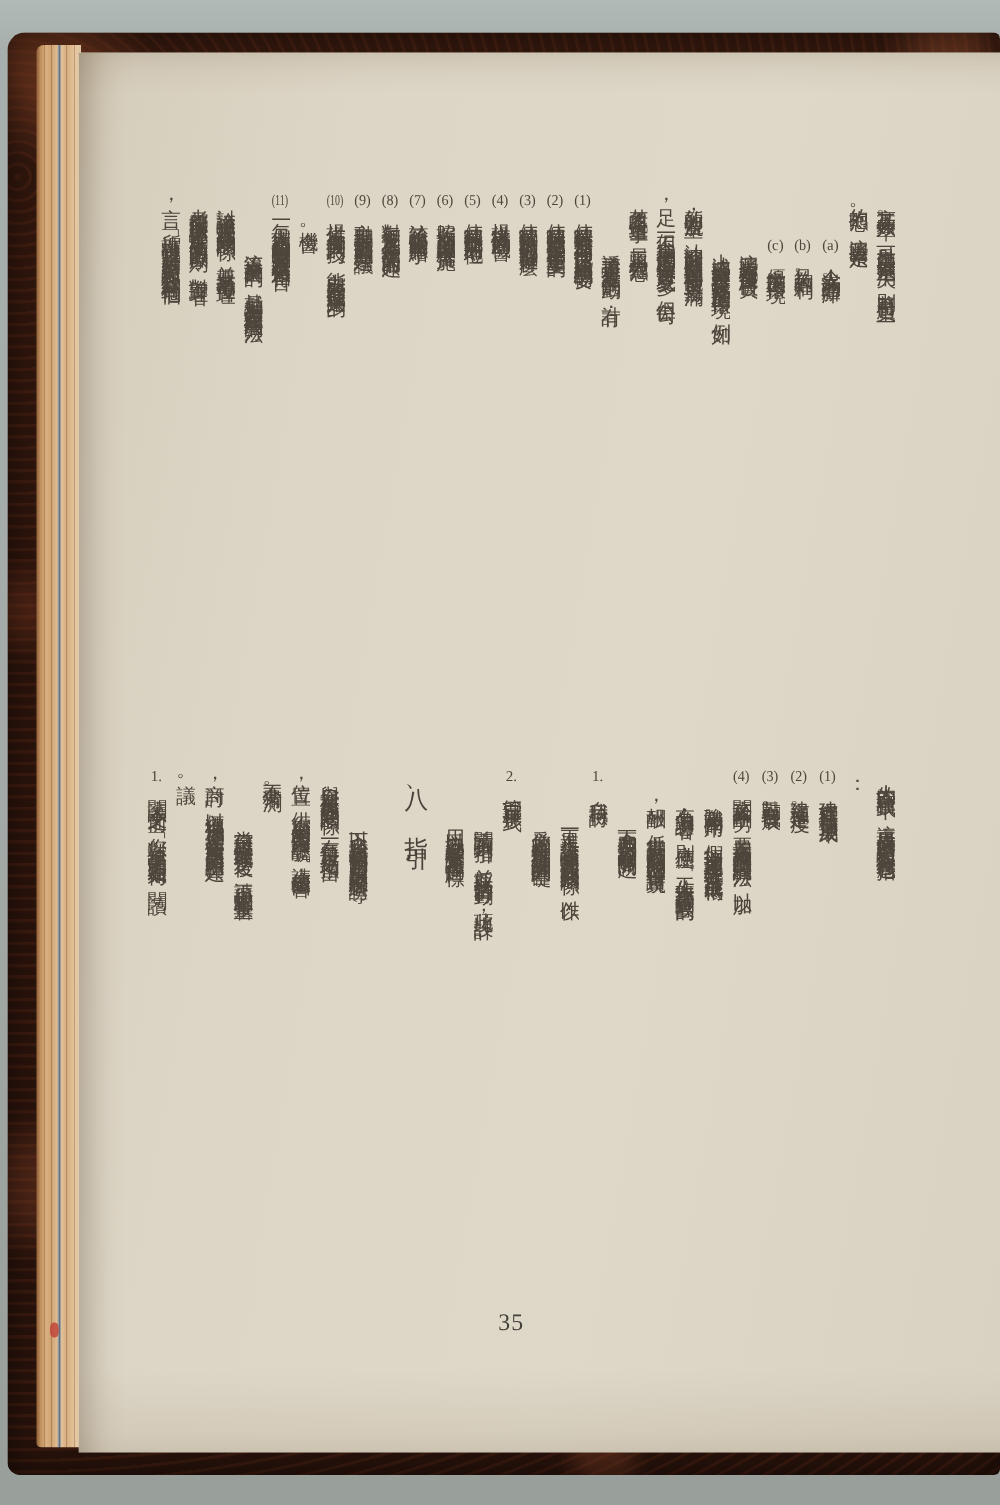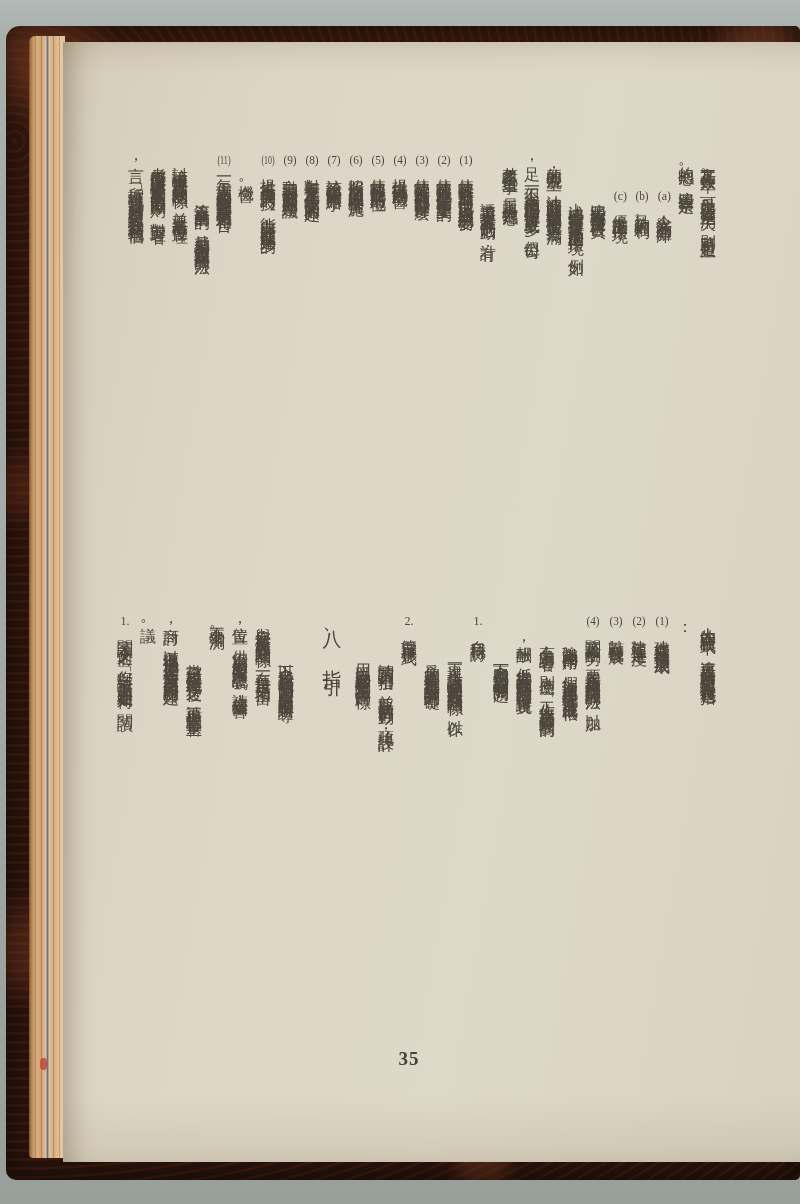--- a/index.html
+++ b/index.html
@@ -54,21 +54,21 @@
     text-combine-upright:all;
     font-size:12px;letter-spacing:0;
   }
   .heading-col{
     width:48px !important;
     font-size:19px;letter-spacing:10px;
     color:#49423a;padding-right:6px;
   }
   .page-number{
     position:absolute;left:326px;top:1006px;width:40px;
-    text-align:center;font-size:19px;font-weight:bold;color:#45403a;
+    text-align:center;font-size:19px;font-weight:normal;color:#45403a;
     letter-spacing:1px;
   }
 </style>
 </head>
 <body>
 
 <div class="cover"></div>
 <div class="fore-edge"></div>
 <div class="red-mark"></div>
 

